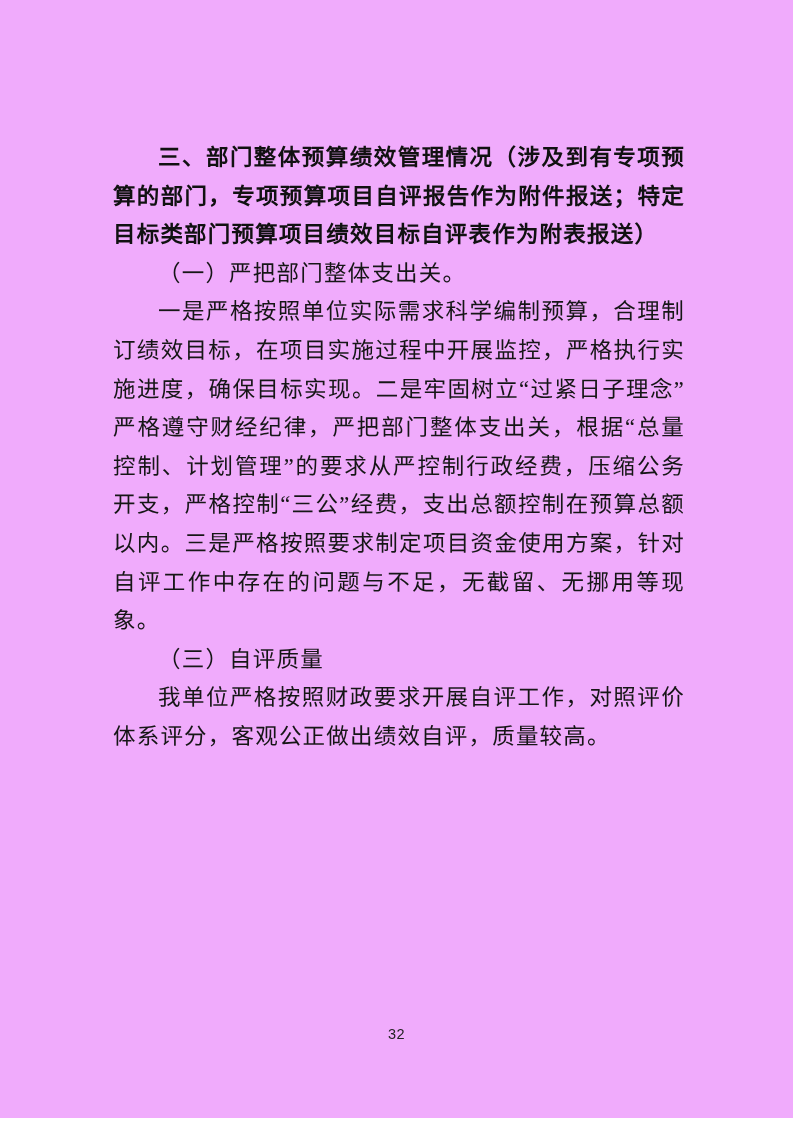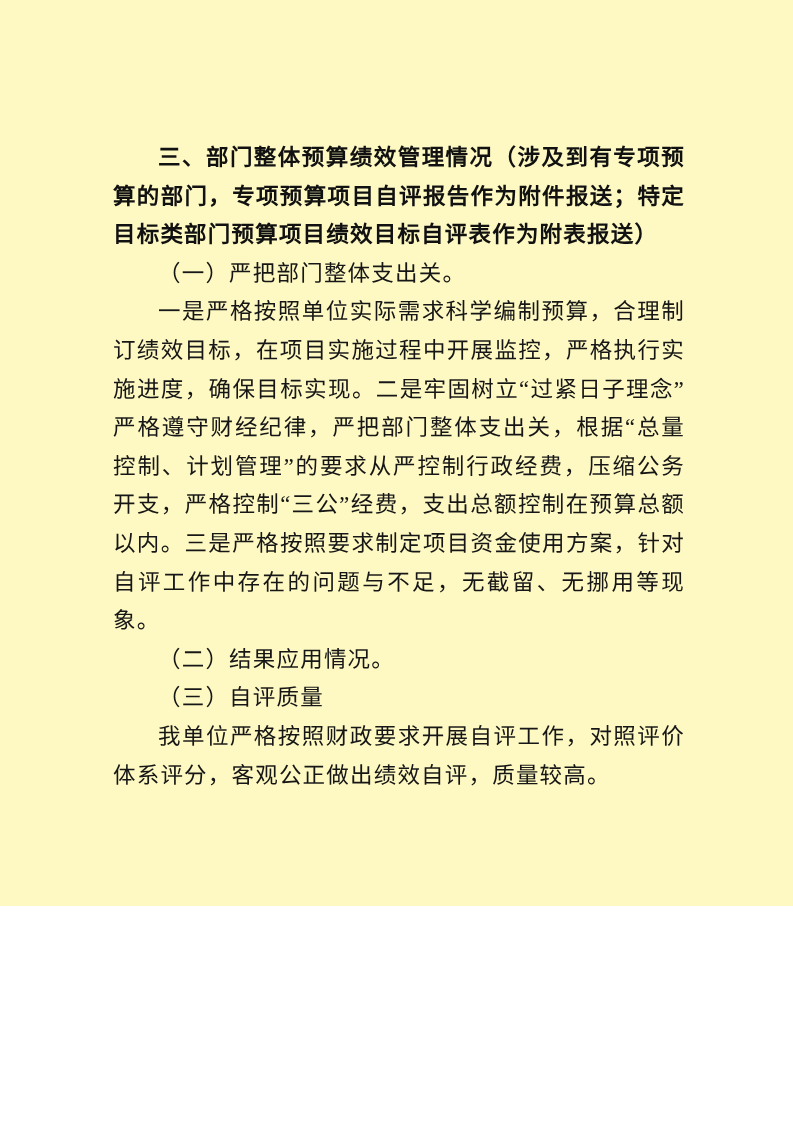--- a/index.html
+++ b/index.html
@@ -3,22 +3,22 @@
 <meta charset="utf-8">
 <style>
   html, body {
     margin: 0;
     padding: 0;
     background: #ffffff;
   }
   .page {
     position: relative;
     width: 793px;
-    height: 906px;
-    background: #fef9c3;
+    height: 1118px;
+    background: #f0abfc;
     overflow: hidden;
   }
   .content {
     position: absolute;
     left: 113px;
     top: 139px;
     width: 572px;
   }
   .content p {
     margin: 0;
@@ -56,24 +56,24 @@
 
 <div class="page">
   <div class="content">
 
     <p class="heading">三、部门整体预算绩效管理情况（涉及到有专项预算的部门，专项预算项目自评报告作为附件报送；特定目标类部门预算项目绩效目标自评表作为附表报送）</p>
 
     <p>（一）严把部门整体支出关。</p>
 
     <p><b>一是</b><span>严格按照单位实际需求科学编制预算，合理制订绩效目标，在项目实施过程中开展监控，严格执行实施进度，确保目标实现。</span><b>二是</b><span>牢固树立“过紧日子理念”严格遵守财经纪律，严把部门整体支出关，根据“总量控制、计划管理”的要求从严控制行政经费，压缩公务开支，严格控制“三公”经费，支出总额控制在预算总额以内。</span><b>三是</b><span>严格按照要求制定项目资金使用方案，针对自评工作中存在的问题与不足，无截留、无挪用等现象。</span></p>
 
-    <p>（二）结果应用情况。</p>
 
 
     <p>（三）自评质量</p>
 
     <p>我单位严格按照财政要求开展自评工作，对照评价体系评分，客观公正做出绩效自评，质量较高。</p>
 
 
 
   </div>
 
+  <div class="footer">32</div>
 </div>
 
 </body></html>

